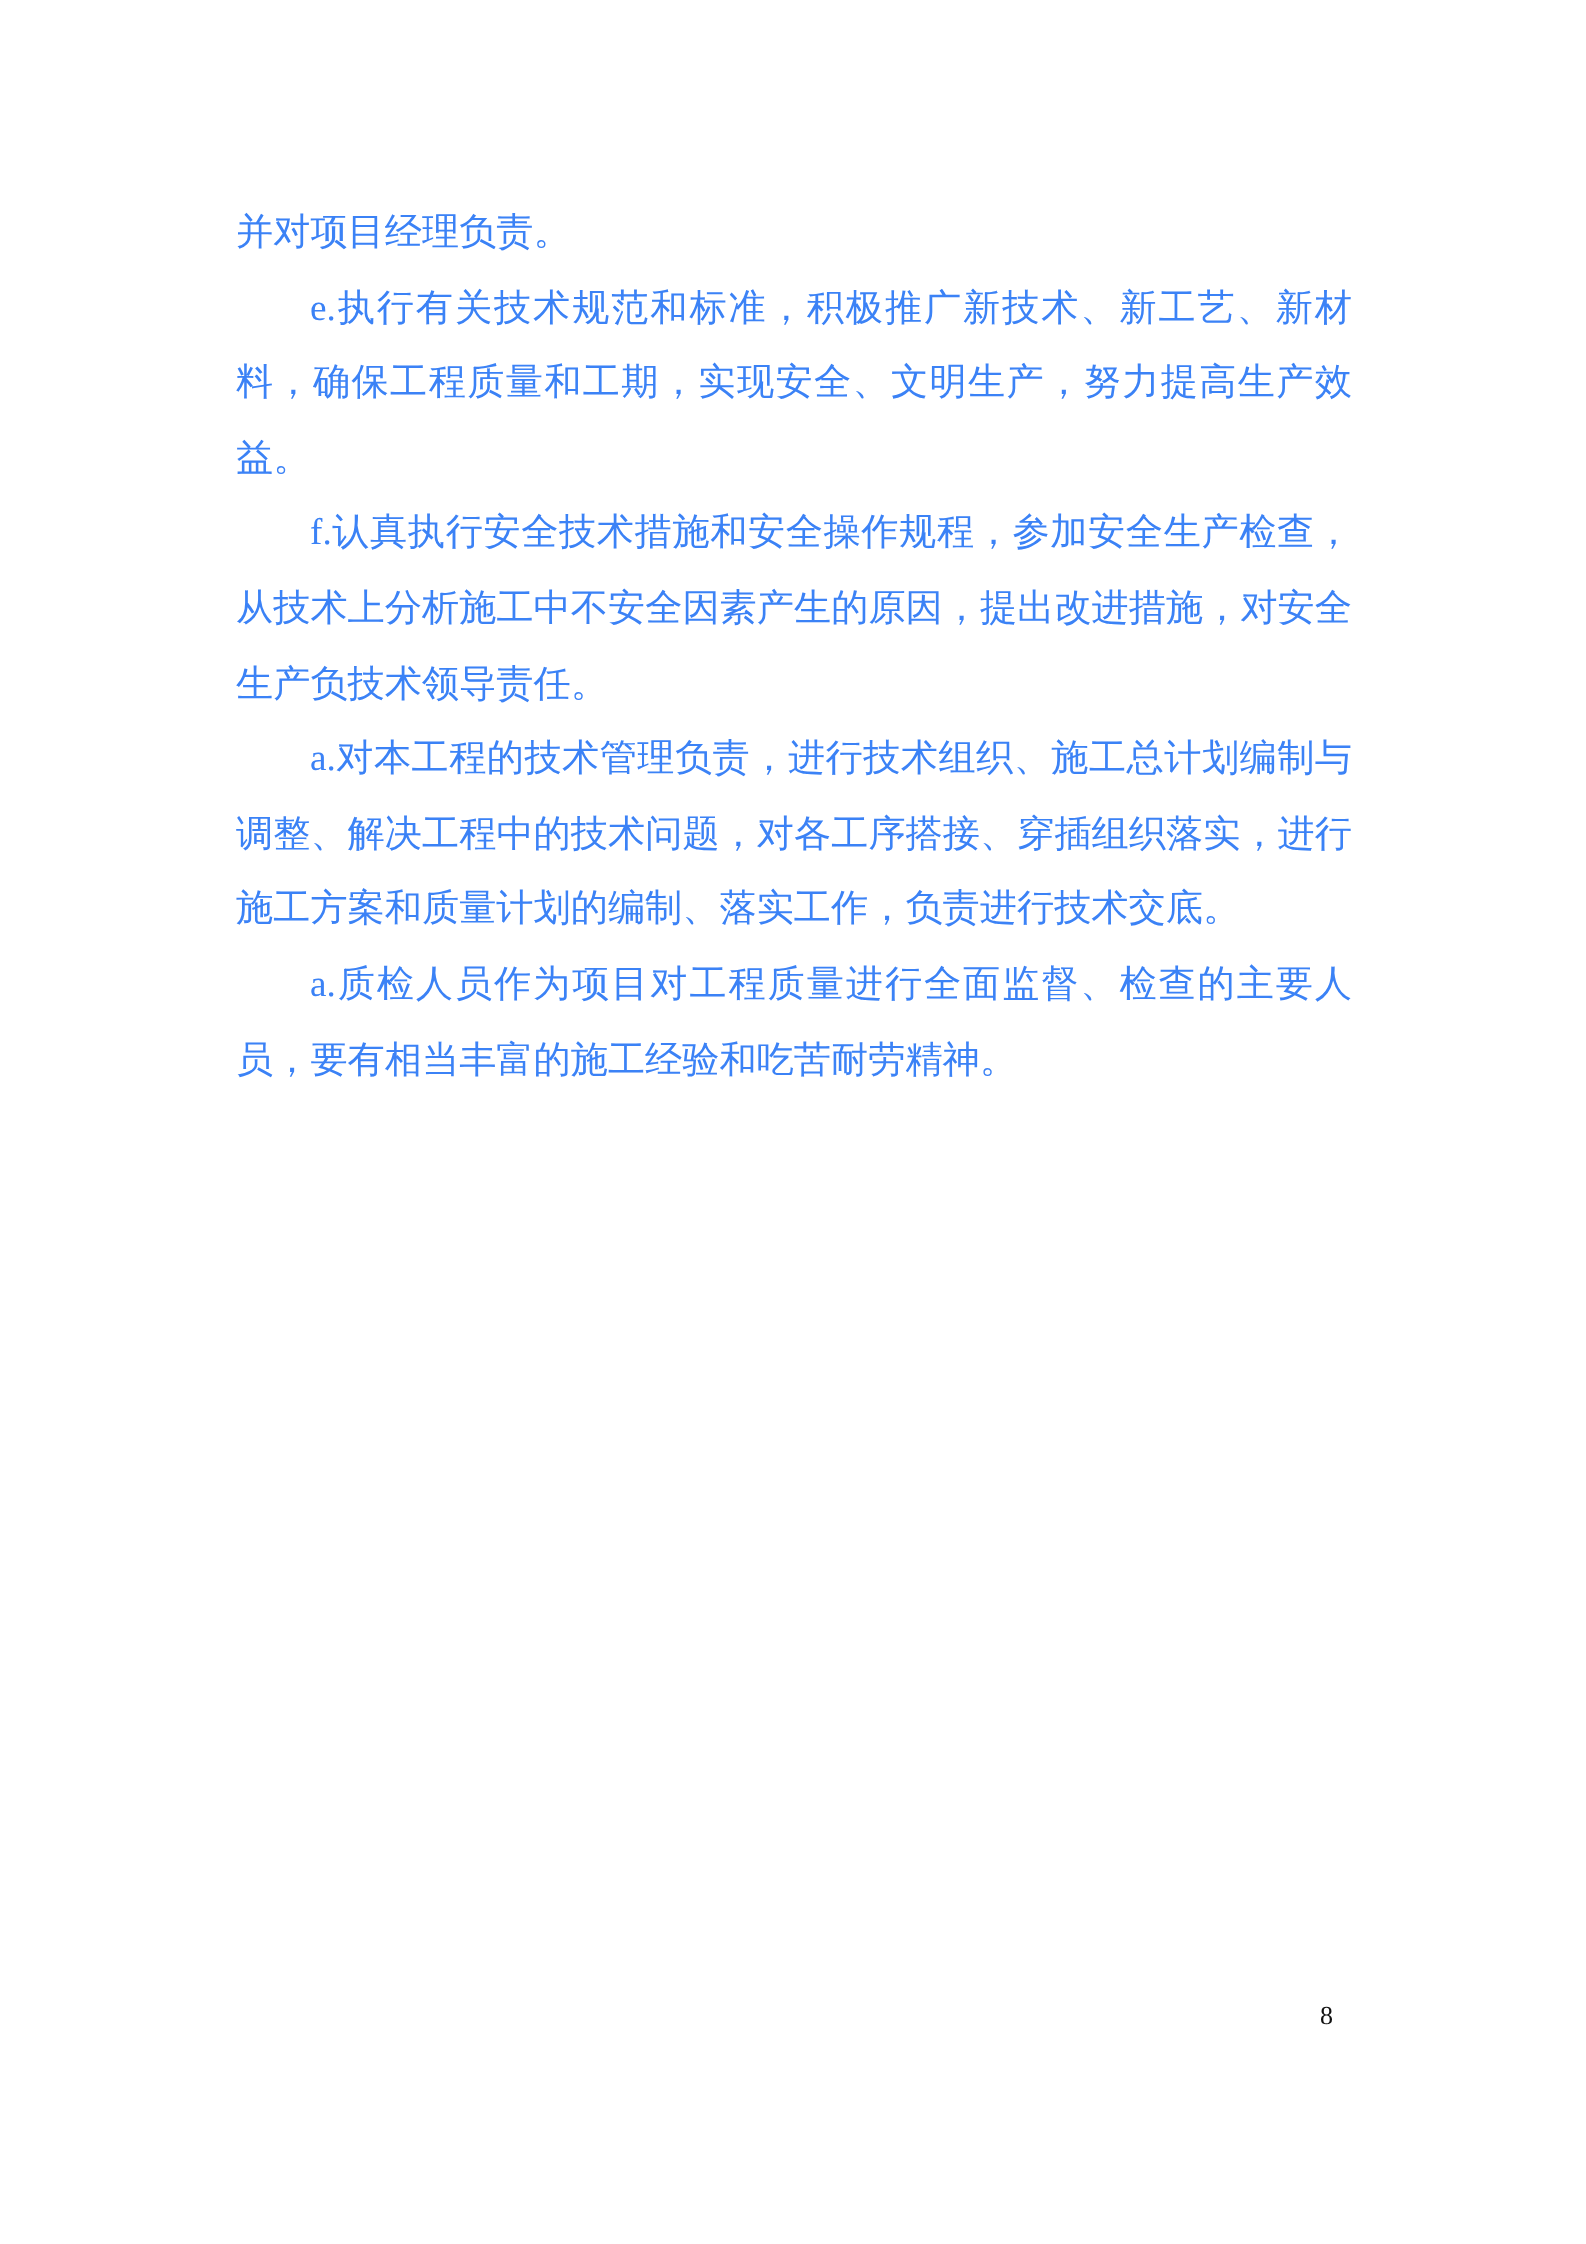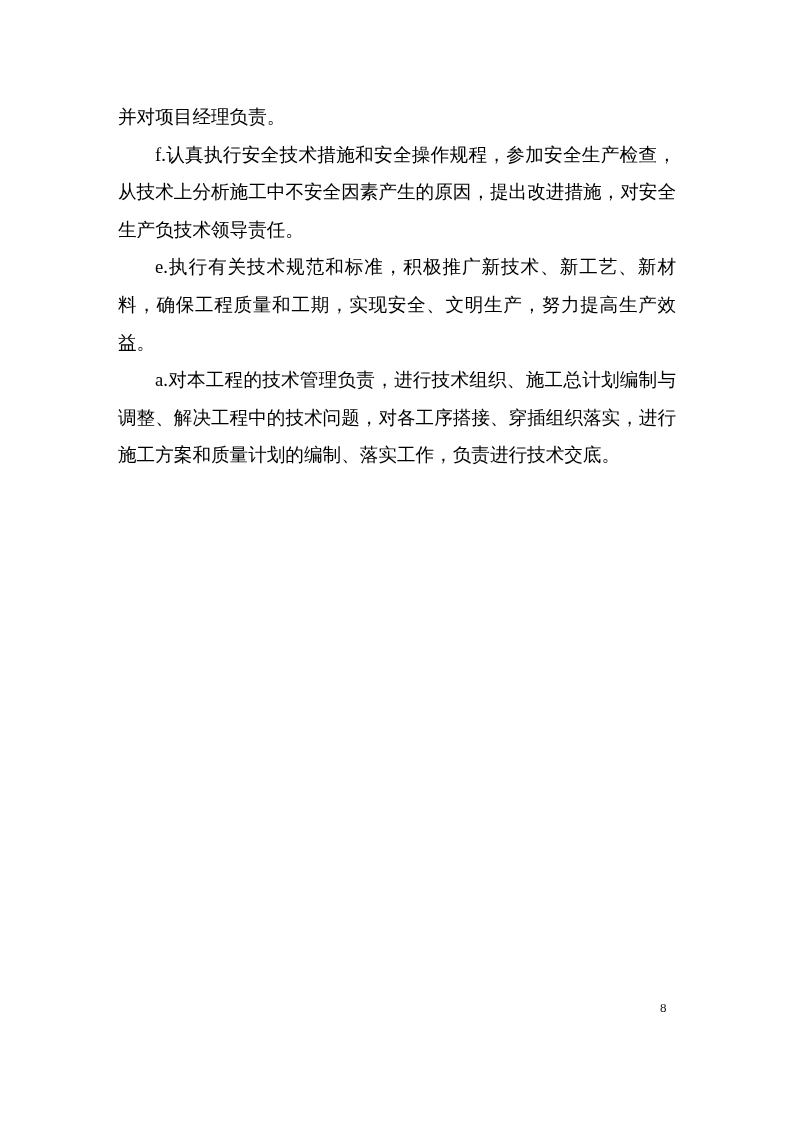--- a/index.html
+++ b/index.html
@@ -1,34 +1,35 @@
 <!DOCTYPE html>
 <html><head>
 <meta charset="utf-8">
 <style>
   html, body { margin: 0; padding: 0; background: #ffffff; }
   body { width: 793px; height: 1122px; position: relative; overflow: hidden; }
   .page {
     position: absolute; left: 118px; top: 98px; width: 558px;
     font-family: "Liberation Serif", "DejaVu Serif", serif;
-    font-size: 18.6px; line-height: 37.6px; color: #000000;
+    font-size: 18.6px; line-height: 37.6px; color: #3b82f6;
     text-align: justify; text-justify: inter-character;
   }
   .page p { margin: 0; }
   .indent { text-indent: 37px; }
   .indent2 { text-indent: 46px; }
   .pagenum {
     position: absolute; left: 660px; top: 1000px;
     font-family: "Liberation Serif", "DejaVu Serif", serif;
     font-size: 13px; color: #111111;
   }
 </style>
 </head>
 <body>
 
 <div class="page">
   <p>并对项目经理负责。</p>
+  <p class="indent">e.执行有关技术规范和标准，积极推广新技术、新工艺、新材料，确保工程质量和工期，实现安全、文明生产，努力提高生产效益。</p>
   <p class="indent">f.认真执行安全技术措施和安全操作规程，参加安全生产检查，从技术上分析施工中不安全因素产生的原因，提出改进措施，对安全生产负技术领导责任。</p>
-  <p class="indent">e.执行有关技术规范和标准，积极推广新技术、新工艺、新材料，确保工程质量和工期，实现安全、文明生产，努力提高生产效益。</p>
   <p class="indent">a.对本工程的技术管理负责，进行技术组织、施工总计划编制与调整、解决工程中的技术问题，对各工序搭接、穿插组织落实，进行施工方案和质量计划的编制、落实工作，负责进行技术交底。</p>
+  <p class="indent">a.质检人员作为项目对工程质量进行全面监督、检查的主要人员，要有相当丰富的施工经验和吃苦耐劳精神。</p>
 </div>
 
 <div class="pagenum">8</div>
 
 </body></html>

